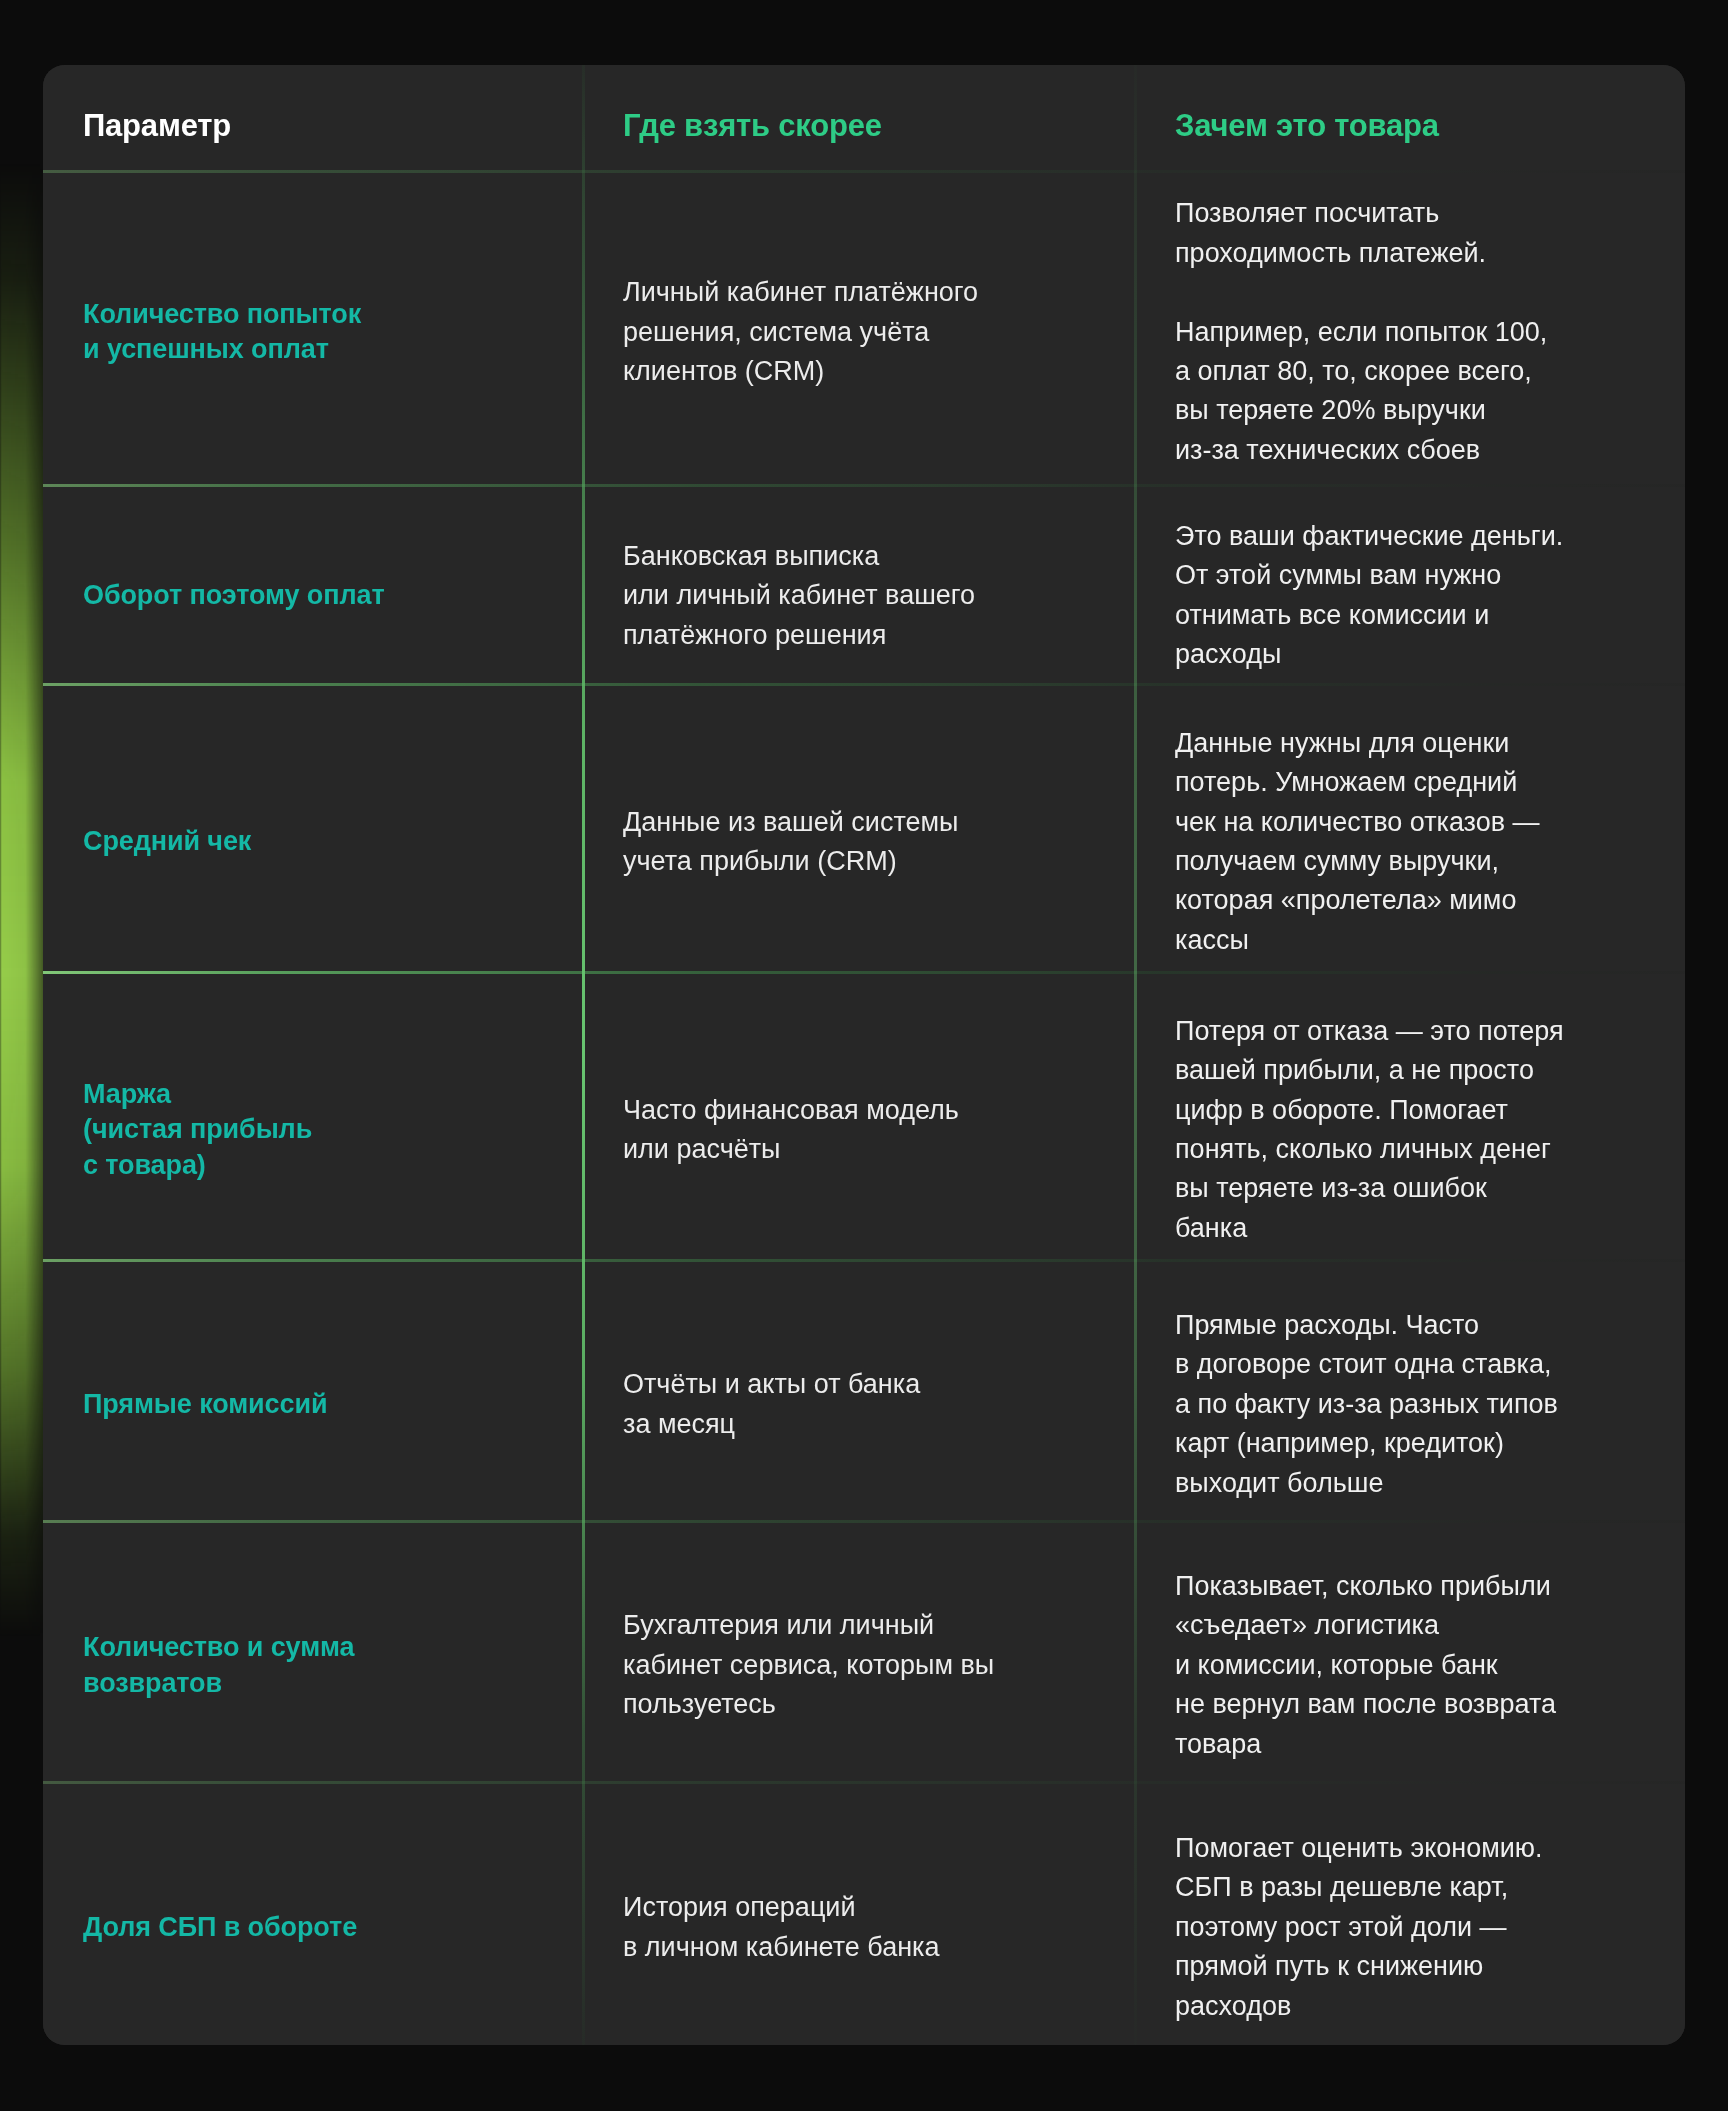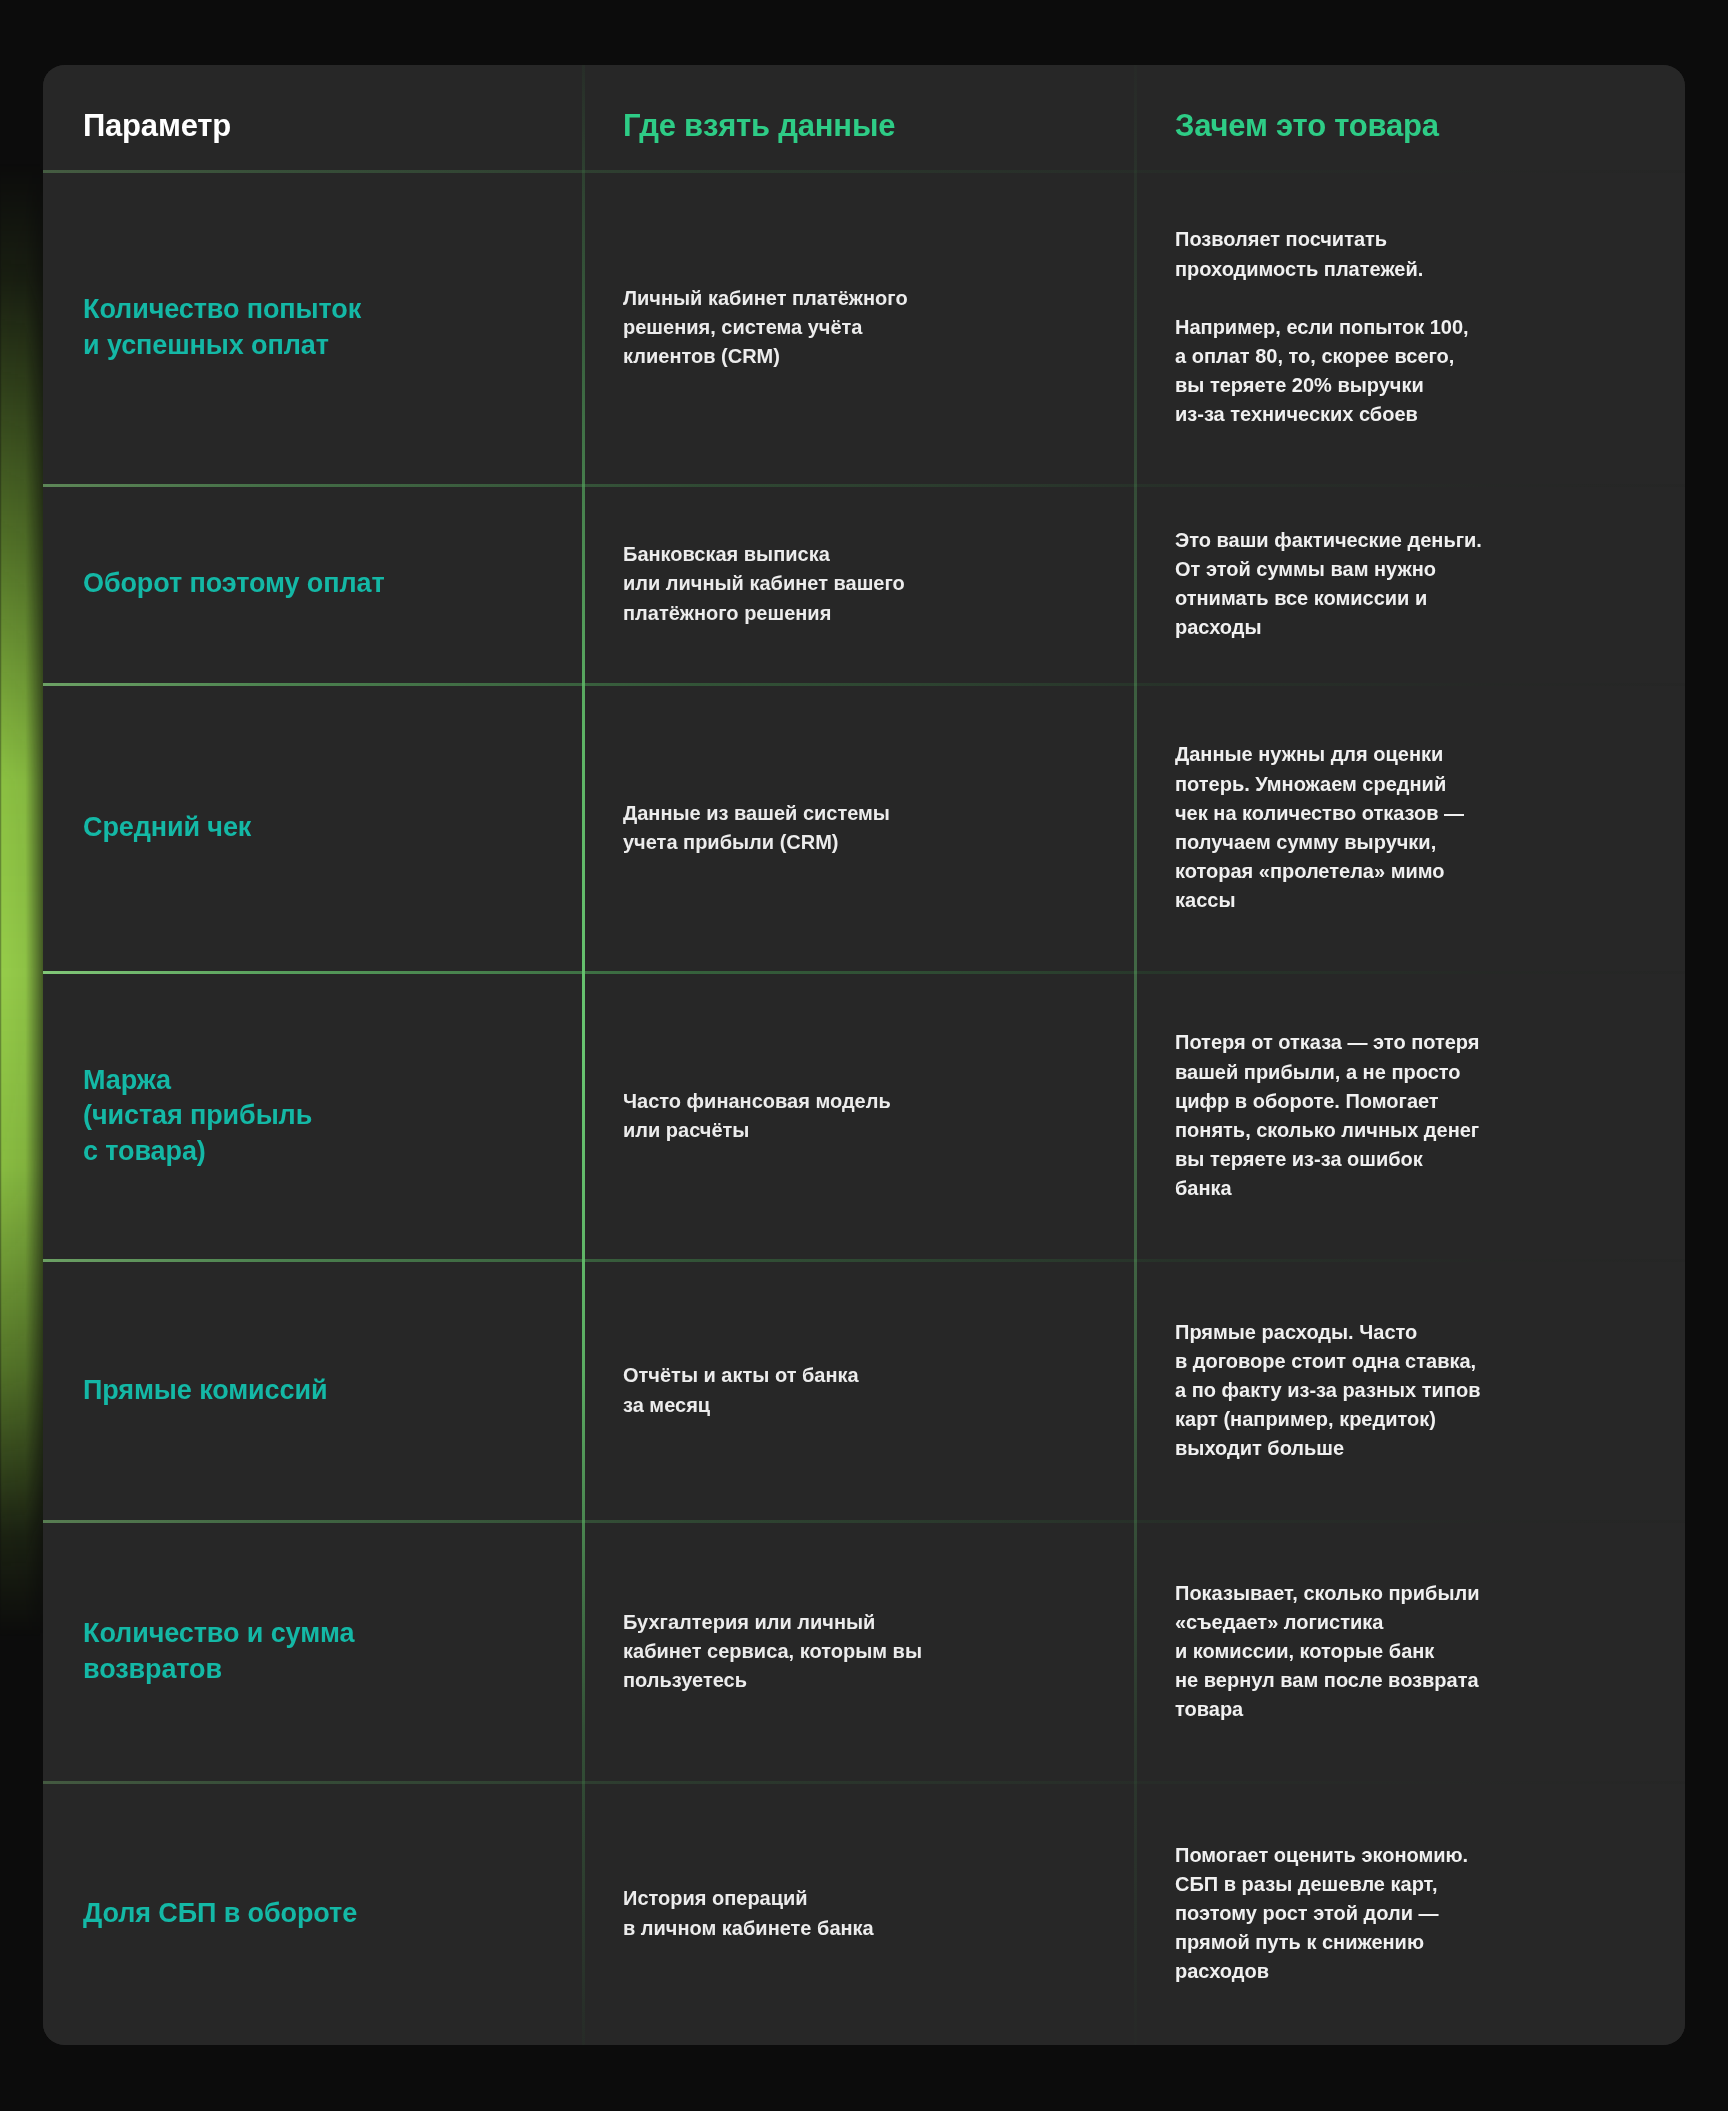--- a/index.html
+++ b/index.html
@@ -120,22 +120,22 @@
   
   .param-text {
     font-size: 27px;
     font-weight: 700;
     color: #14b8a6;
     line-height: 1.30;
     letter-spacing: -0.1px;
     white-space: pre-line;
   }
   .body-text {
-    font-size: 20px;
-    font-weight: 700;
+    font-size: 27px;
+    font-weight: 400;
     color: #ececec;
     line-height: 1.46;
     white-space: pre-line;
   }
   td.cell-why .body-text { color: #f0f0f0; }
 
   
   tr.r0 td { height: 313px; }
   tr.r1 td { height: 200px; }
   tr.r2 td { height: 288px; }
@@ -165,21 +165,21 @@
         <col class="c-where">
         <col class="c-why">
       </colgroup>
 
       <thead>
         <tr>
           <th>
             <div class="th-text th-param">Параметр</div>
           </th>
           <th>
-            <div class="th-text th-accent">Где взять данные</div>
+            <div class="th-text th-accent">Где взять скорее</div>
           </th>
           <th>
             <div class="th-text th-accent">Зачем это товара</div>
           </th>
         </tr>
       </thead>
 
       <tbody>
 
         <tr class="r0">

